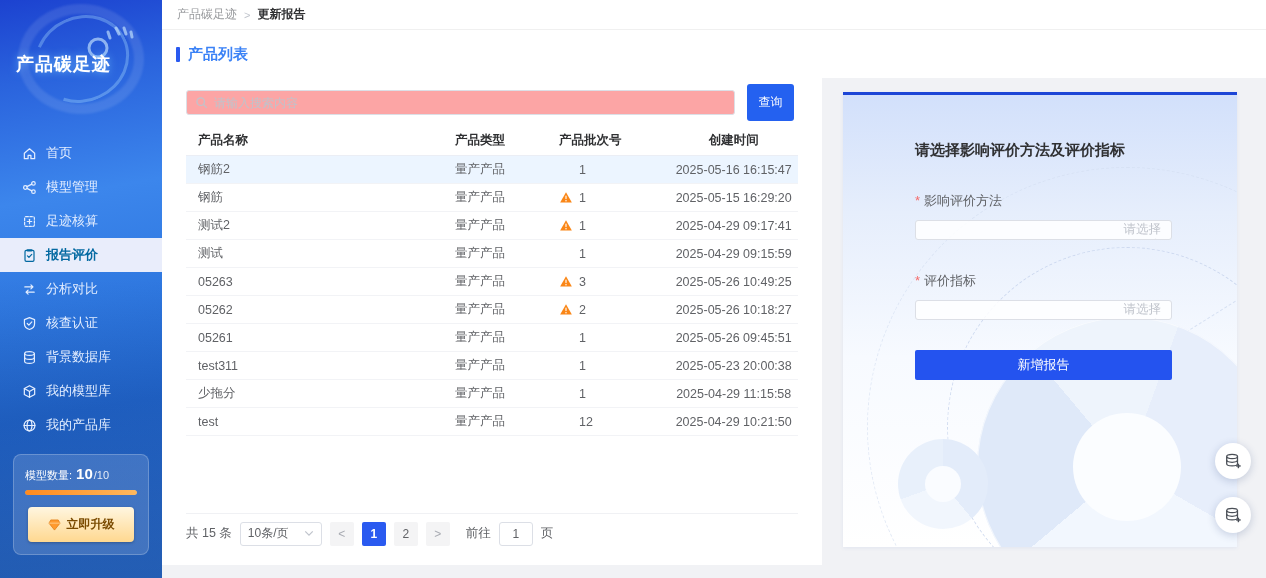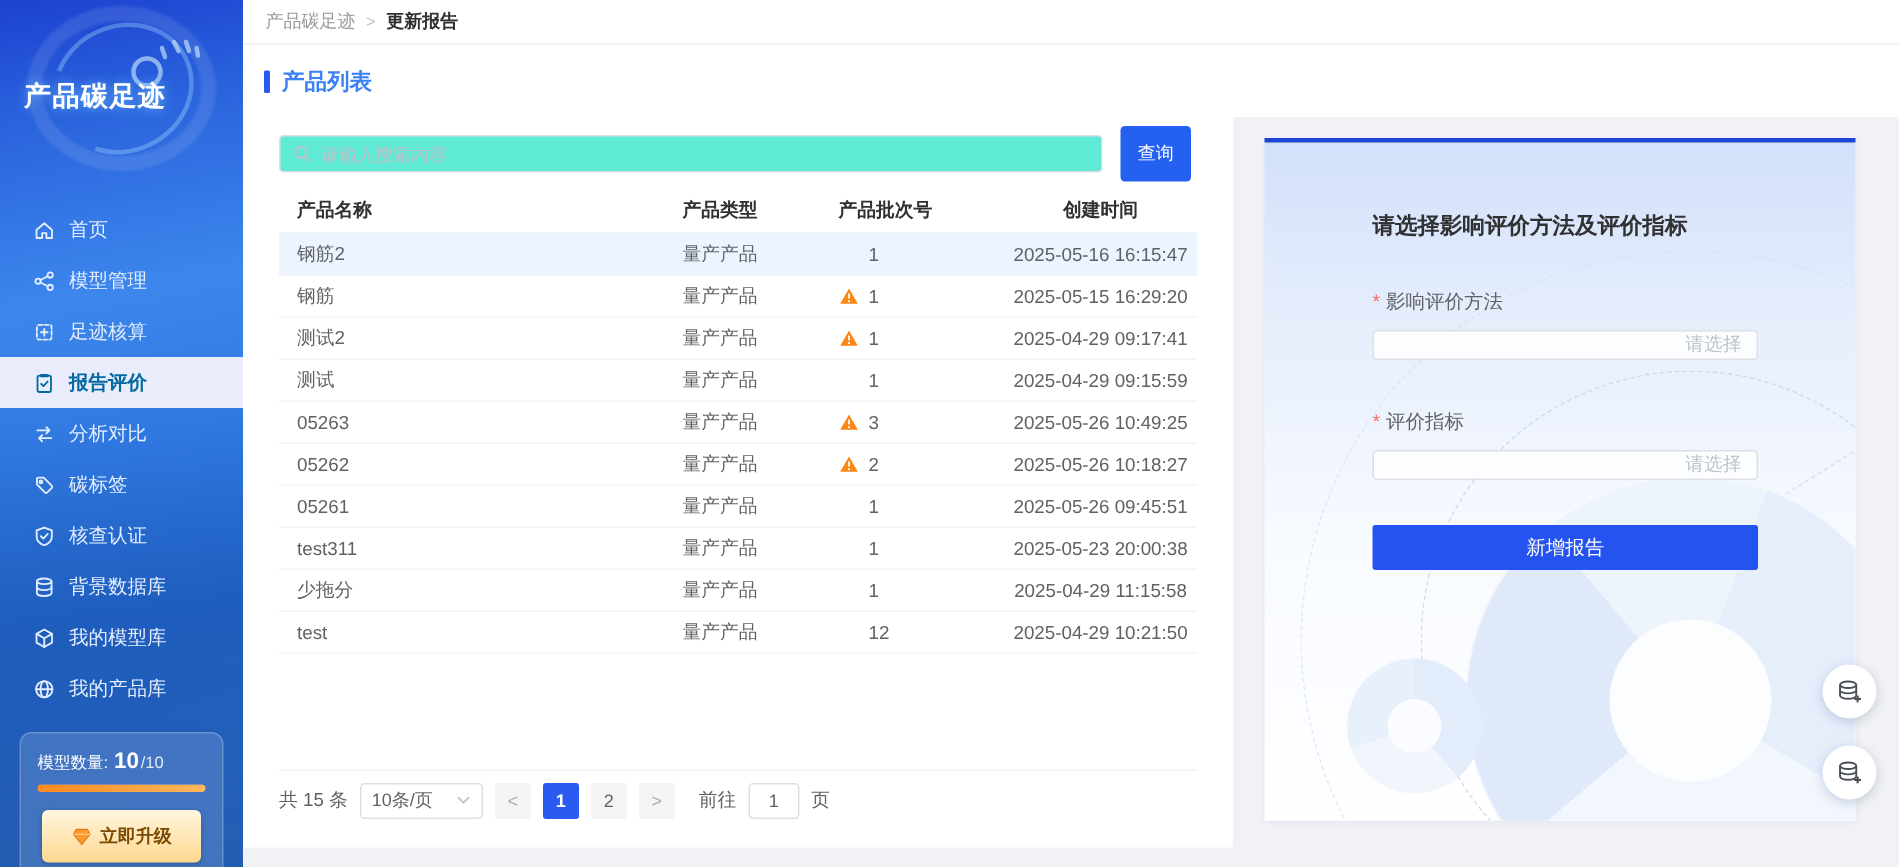--- a/index.html
+++ b/index.html
@@ -48,21 +48,21 @@
   .title-accent { width:4px; height:15px; background:#2a5af0; border-radius:1px; margin-right:8px; }
   .page-title { font-size:15px; font-weight:bold; color:#3b82f6; }
 
   .content-row { position:relative; flex:1; display:flex; background:#f1f2f5; }
 
   
   .table-card { width:660px; flex:0 0 660px; height:487px; background:#fff; padding:0 24px 12px;
     display:flex; flex-direction:column; }
   .search-row { display:flex; align-items:center; margin-top:6px; }
   .search-box { flex:0 0 549px; height:25px; border:1px solid #dcdfe6; border-radius:3px;
-    display:flex; align-items:center; padding:0 8px; background:#5eead4; }
+    display:flex; align-items:center; padding:0 8px; background:#fca5a5; }
   .search-box input { border:none; outline:none; flex:1; font-size:12px; color:#606266; margin-left:6px;
     font-family:inherit; background:transparent; }
   .search-box input::placeholder { color:#bfc3cb; }
   .btn-query { margin-left:12px; width:47px; height:37px; border:none; border-radius:3px;
     background:#2461f0; color:#fff; font-size:12px; cursor:pointer; font-family:inherit; }
 
   .table { margin-top:5px; }
   .tr { display:grid; grid-template-columns:42% 17% 20% 21%; align-items:center; height:28px;
     border-bottom:1px solid #f2f3f6; font-size:12.5px; color:#606266; cursor:pointer; }
   .tr.thead { height:30px; font-weight:bold; color:#303133; border-bottom:1px solid #ebeef5; cursor:default; }
@@ -170,27 +170,20 @@
         </div>
         <div class="nav-item">
           <svg width="15" height="15" viewBox="0 0 16 16" fill="none" stroke="currentColor" stroke-width="1.3" stroke-linecap="round" stroke-linejoin="round">
             <path d="M3 5.2h8.5M9.5 3l2.2 2.2-2.2 2.2"></path>
             <path d="M13 10.8H4.5M6.5 8.6 4.3 10.8l2.2 2.2"></path>
           </svg>
           <span>分析对比</span>
         </div>
         <div class="nav-item">
           <svg width="15" height="15" viewBox="0 0 16 16" fill="none" stroke="currentColor" stroke-width="1.3" stroke-linecap="round" stroke-linejoin="round">
-            <path d="M2.8 7.4V3.4a.8.8 0 0 1 .8-.8h4l5.8 5.8a1 1 0 0 1 0 1.4l-3.4 3.4a1 1 0 0 1-1.4 0z"></path>
-            <circle cx="5.6" cy="5.6" r="1"></circle>
-          </svg>
-          <span>碳标签</span>
-        </div>
-        <div class="nav-item">
-          <svg width="15" height="15" viewBox="0 0 16 16" fill="none" stroke="currentColor" stroke-width="1.3" stroke-linecap="round" stroke-linejoin="round">
             <path d="M8 1.8 13.4 3.8v4.4c0 3-2.2 5.2-5.4 6.2-3.2-1-5.4-3.2-5.4-6.2V3.8z"></path>
             <path d="M5.6 8 7.3 9.7l3.2-3.4"></path>
           </svg>
           <span>核查认证</span>
         </div>
         <div class="nav-item">
           <svg width="15" height="15" viewBox="0 0 16 16" fill="none" stroke="currentColor" stroke-width="1.3" stroke-linecap="round" stroke-linejoin="round">
             <ellipse cx="8" cy="3.8" rx="5.2" ry="2"></ellipse>
             <path d="M2.8 3.8v8.4c0 1.1 2.3 2 5.2 2s5.2-.9 5.2-2V3.8"></path>
             <path d="M2.8 8c0 1.1 2.3 2 5.2 2s5.2-.9 5.2-2"></path>

